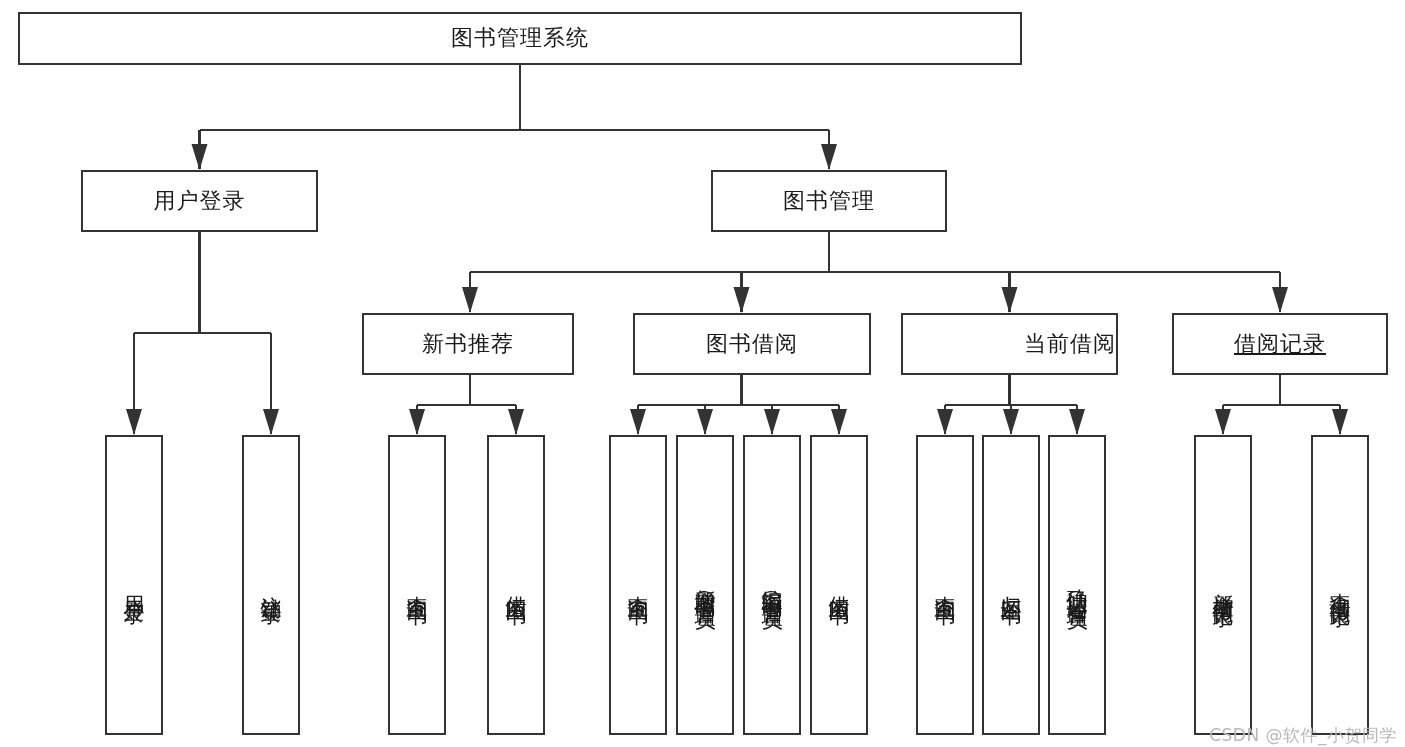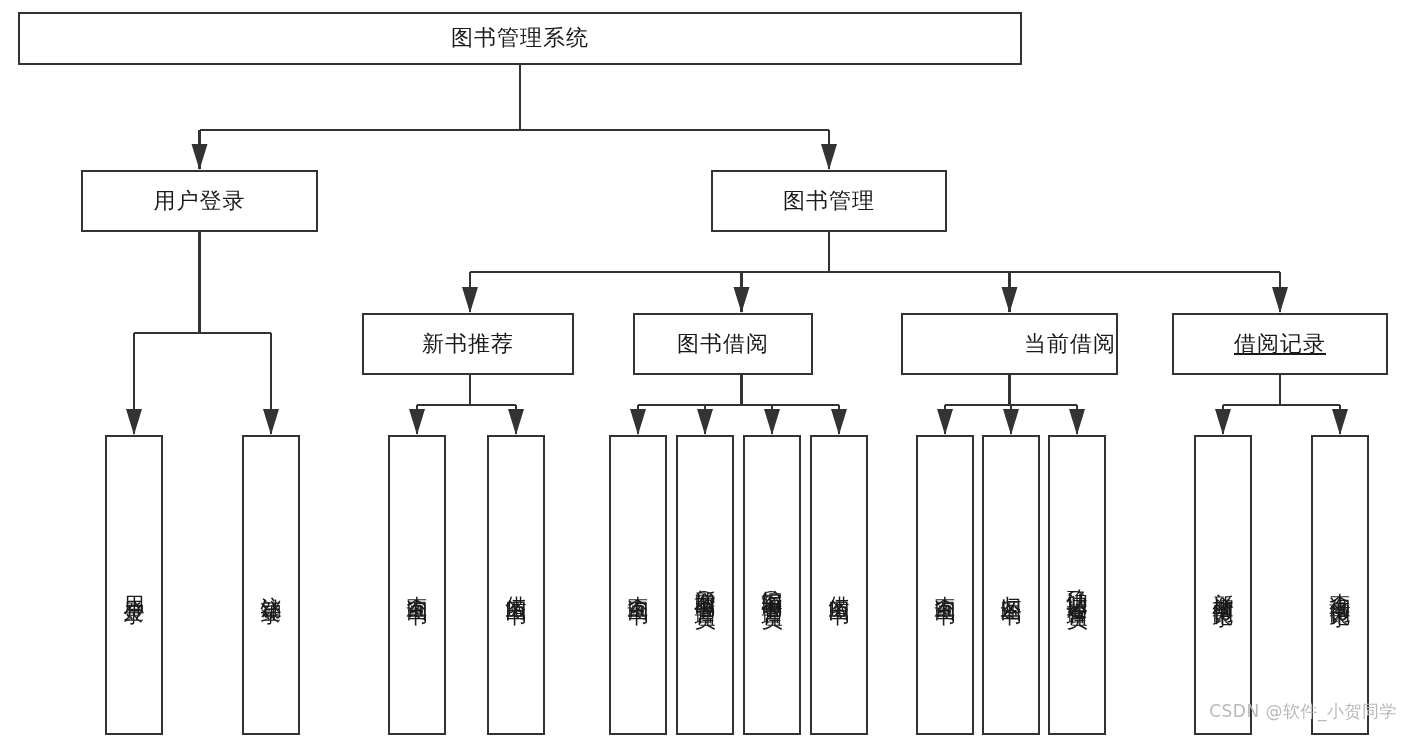--- a/index.html
+++ b/index.html
@@ -51,21 +51,21 @@
     text-align: center;
   }
   .node.vert .label {
     writing-mode: vertical-rl;
     text-orientation: upright;
     white-space: nowrap;
   }
   #watermark {
     position: absolute;
     right: 8px;
-    bottom: 24px;
+    bottom: 0;
     font-size: 17px;
     color: #b9b9b9;
     letter-spacing: 0.5px;
     z-index: 3;
     white-space: nowrap;
   }
 </style>
 </head>
 <body>
 
@@ -130,21 +130,21 @@
       </div>
       <div class="node horiz" style="left: 81px; top: 170px; width: 237px; height: 62px;">
         <span class="label">用户登录</span>
       </div>
       <div class="node horiz" style="left: 711px; top: 170px; width: 236px; height: 62px;">
         <span class="label">图书管理</span>
       </div>
       <div class="node horiz" style="left: 362px; top: 313px; width: 212px; height: 62px;">
         <span class="label">新书推荐</span>
       </div>
-      <div class="node horiz" style="left: 633px; top: 313px; width: 180px; height: 62px;">
+      <div class="node horiz" style="left: 633px; top: 313px; width: 238px; height: 62px;">
         <span class="label">图书借阅</span>
       </div>
       <div class="node horiz" style="left: 901px; top: 313px; width: 217px; height: 62px; justify-content: flex-end;">
         <span class="label">当前借阅</span>
       </div>
       <div class="node horiz" style="left: 1172px; top: 313px; width: 216px; height: 62px; text-decoration: underline;">
         <span class="label">借阅记录</span>
       </div>
       <div class="node vert" style="left: 105px; top: 435px; width: 58px; height: 300px;">
         <span class="label">用户登录</span>

